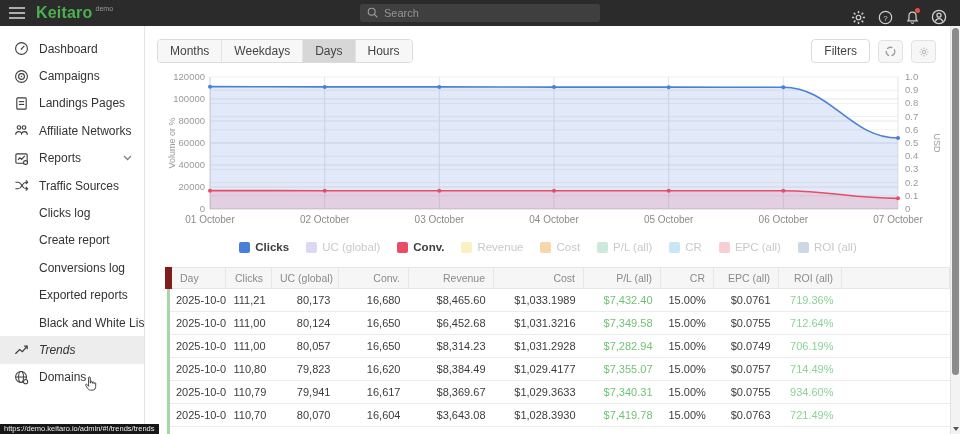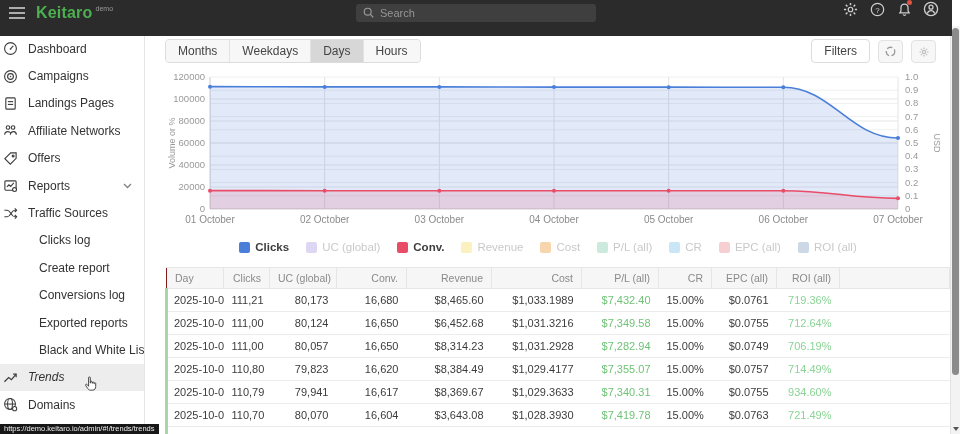--- a/index.html
+++ b/index.html
@@ -1,46 +1,46 @@
 <!DOCTYPE html>
 <html><head>
 <meta charset="utf-8">
 <style>
   * { margin:0; padding:0; box-sizing:border-box; }
   body { font-family:"Liberation Sans", sans-serif; background:#fff; }
   .screen { position:relative; width:960px; height:434px; overflow:hidden; background:#fff; }
 
   
-  .topbar { position:absolute; top:0; left:0; right:8px; height:36px; background:#2b2b2b; display:flex; align-items:flex-start; z-index:30; }
+  .topbar { position:absolute; top:0; left:0; right:0; height:26px; background:#2b2b2b; display:flex; align-items:flex-end; z-index:30; }
   .hamburger { width:34px; height:26px; display:flex; align-items:center; justify-content:center; cursor:pointer; }
   .logo { display:flex; align-items:flex-start; margin-left:2px; cursor:pointer; }
   .logo b { color:#4caf50; font-size:16px; font-weight:bold; letter-spacing:.2px; line-height:26px; }
   .logo sup { color:#9a9a9a; font-size:7px; margin-left:3px; margin-top:5px; }
   .search { position:absolute; left:calc(50% - 120px); top:4px; width:240px; height:18px; background:#3f3f3f; border-radius:3px; display:flex; align-items:center; padding:0 7px; }
   .search input { background:transparent; border:none; outline:none; color:#ccc; font-size:11px; margin-left:6px; width:200px; font-family:"Liberation Sans",sans-serif; }
   .search input::placeholder { color:#969696; }
   .topbar-icons { margin-left:auto; display:flex; align-items:center; gap:9px; padding-right:12px; }
   .tb-icon { width:18px; height:18px; position:relative; cursor:pointer; display:flex; align-items:center; justify-content:center; }
   .bell-dot { position:absolute; top:0px; right:1px; width:5px; height:5px; border-radius:50%; }
 
   
   .sidebar { position:absolute; top:26px; left:0; width:145px; bottom:0; background:#fff; border-right:1px solid #e4e4e4; padding-top:9px; z-index:20; }
-  .menu-item { height:27.4px; display:flex; align-items:center; padding-left:2px; font-size:12px; color:#333; cursor:pointer; }
+  .menu-item { height:27.4px; display:flex; align-items:center; padding-left:13px; font-size:12px; color:#333; cursor:pointer; }
   .menu-item.indent { padding-left:39px; }
   .menu-item.active { background:#ededed;font-style:italic; }
   .mi-icon { width:16px; height:16px; margin-right:10px; display:flex; align-items:center; justify-content:center; flex:none; }
   .mi-label { white-space:nowrap; overflow:hidden; }
   .mi-chevron { margin-left:auto; margin-right:12px; display:flex; }
 
   
   .statusbar { position:absolute; left:0; bottom:0; background:#171717; color:#eee; font-size:7.5px; line-height:10px; padding:0 4px; z-index:40; white-space:nowrap; }
 
   
   .main { position:absolute; top:26px; left:146px; right:10px; bottom:0; background:#fff; overflow:hidden; }
-  .toolbar { margin:13px 14px 6px 19px; display:flex; align-items:center; justify-content:space-between; }
+  .toolbar { margin:13px 14px 6px 11px; display:flex; align-items:center; justify-content:space-between; }
   .tabs { display:flex; border:1px solid #dcdcdc; border-radius:4px; overflow:hidden; background:#f7f7f7; }
   .tab { padding:4px 12px; font-size:12px; color:#444; border-right:1px solid #e3e3e3; cursor:pointer; background:#f7f7f7; white-space:nowrap; }
   .tab:last-child { border-right:none; }
   .tab.active { background:#d7d7d7; }
   .toolbar-right { display:flex; align-items:flex-end; gap:8px; }
   .btn { border:1px solid #dcdcdc; background:#fff; border-radius:4px; padding:4px 12px; font-size:12px; color:#444; cursor:pointer; }
   .select { border:1px solid #dcdcdc; background:#fff; border-radius:4px; padding:4px 10px; font-size:12px; color:#333; width:110px; display:flex; align-items:center; justify-content:space-between; cursor:pointer; }
   .icon-btn { width:25px; height:23px; border:1px solid #e2e2e2; background:#f7f7f7; border-radius:4px; display:flex; align-items:center; justify-content:center; cursor:pointer; }
 
   
@@ -53,21 +53,21 @@
   .lg-item { display:flex; align-items:center; gap:5px; font-size:11.5px; cursor:pointer; }
   .lg-swatch { width:11px; height:11px; border-radius:2px; flex:none; }
   .lg-item.on { color:#3d3d3d; font-weight:bold; }
   .lg-item.off { color:#c9c9c9; }
 
   
   .table-wrap { margin:11px 0 0 19px; }
   table { border-collapse:collapse; width:100%; table-layout:fixed; }
   thead th { background:#f6f6f6; color:#8a8a8a; font-weight:normal; font-size:10.5px; text-align:right; padding:4px 8px; border:1px solid #e6e6e6; border-left:none; white-space:nowrap; overflow:hidden; cursor:pointer; }
   thead th.col-left { text-align:left; }
-  thead th:first-child { border-left:1px solid #7f1d1d; }
+  thead th:first-child { border-left:7px solid #7f1d1d; }
   tbody td { font-size:11px; color:#3c3c3c; text-align:right; padding:5px 8px; border-bottom:1px solid #ececec; white-space:nowrap; overflow:hidden; }
   tbody td.col-left { text-align:left; }
   tbody td:first-child { border-left:3px solid #a7d7a9; padding-left:6px; }
 
   
   .scrollbar { position:absolute; right:0; top:26px; width:10px; bottom:0; background:#f3f3f3; border-left:1px solid #e2e2e2; z-index:25; }
   .sb-thumb { position:absolute; top:2px; left:1px; width:7px; height:347px; background:#8b8b8b; border-radius:4px; cursor:pointer; }
   .sb-arrow { position:absolute; bottom:3px; left:2px; width:0; height:0; border-left:3px solid transparent; border-right:3px solid transparent; border-top:4px solid #555; cursor:pointer; }
 
   .cursor-hand { position:absolute; left:84px; top:376px; z-index:60; pointer-events:none; }
@@ -174,29 +174,20 @@
         <div class="menu-item">
           <span class="mi-icon">
             <svg width="15" height="15" viewBox="0 0 16 16" fill="none" stroke="#3d3d3d" stroke-width="1.2">
               <circle cx="5.3" cy="4.8" r="1.9"></circle>
               <circle cx="10.7" cy="4.8" r="1.9"></circle>
               <path d="M1.8 12.6c0-2.2 1.6-3.4 3.5-3.4 1.2 0 2.2.5 2.8 1.4"></path>
               <path d="M7.9 12.6c0-2.2 1.6-3.4 3.5-3.4s2.8 1.2 2.8 3.4"></path>
             </svg>
           </span>
           <span class="mi-label">Affiliate Networks</span>
-        </div>
-        <div class="menu-item">
-          <span class="mi-icon">
-            <svg width="15" height="15" viewBox="0 0 16 16" fill="none" stroke="#3d3d3d" stroke-width="1.2">
-              <path d="M2 8.2 8.2 2H14v5.8L7.8 14Z"></path>
-              <circle cx="10.8" cy="5.2" r="1"></circle>
-            </svg>
-          </span>
-          <span class="mi-label">Offers</span>
         </div>
         <div class="menu-item">
           <span class="mi-icon">
             <svg width="15" height="15" viewBox="0 0 16 16" fill="none" stroke="#3d3d3d" stroke-width="1.2">
               <rect x="2" y="3" width="12" height="10" rx="1"></rect>
               <polyline points="4.2,9.5 6.3,7.2 8.2,9 11.5,5.3"></polyline>
               <circle cx="12.3" cy="12.3" r="2.1" fill="#fff"></circle>
             </svg>
           </span>
           <span class="mi-label">Reports</span>

